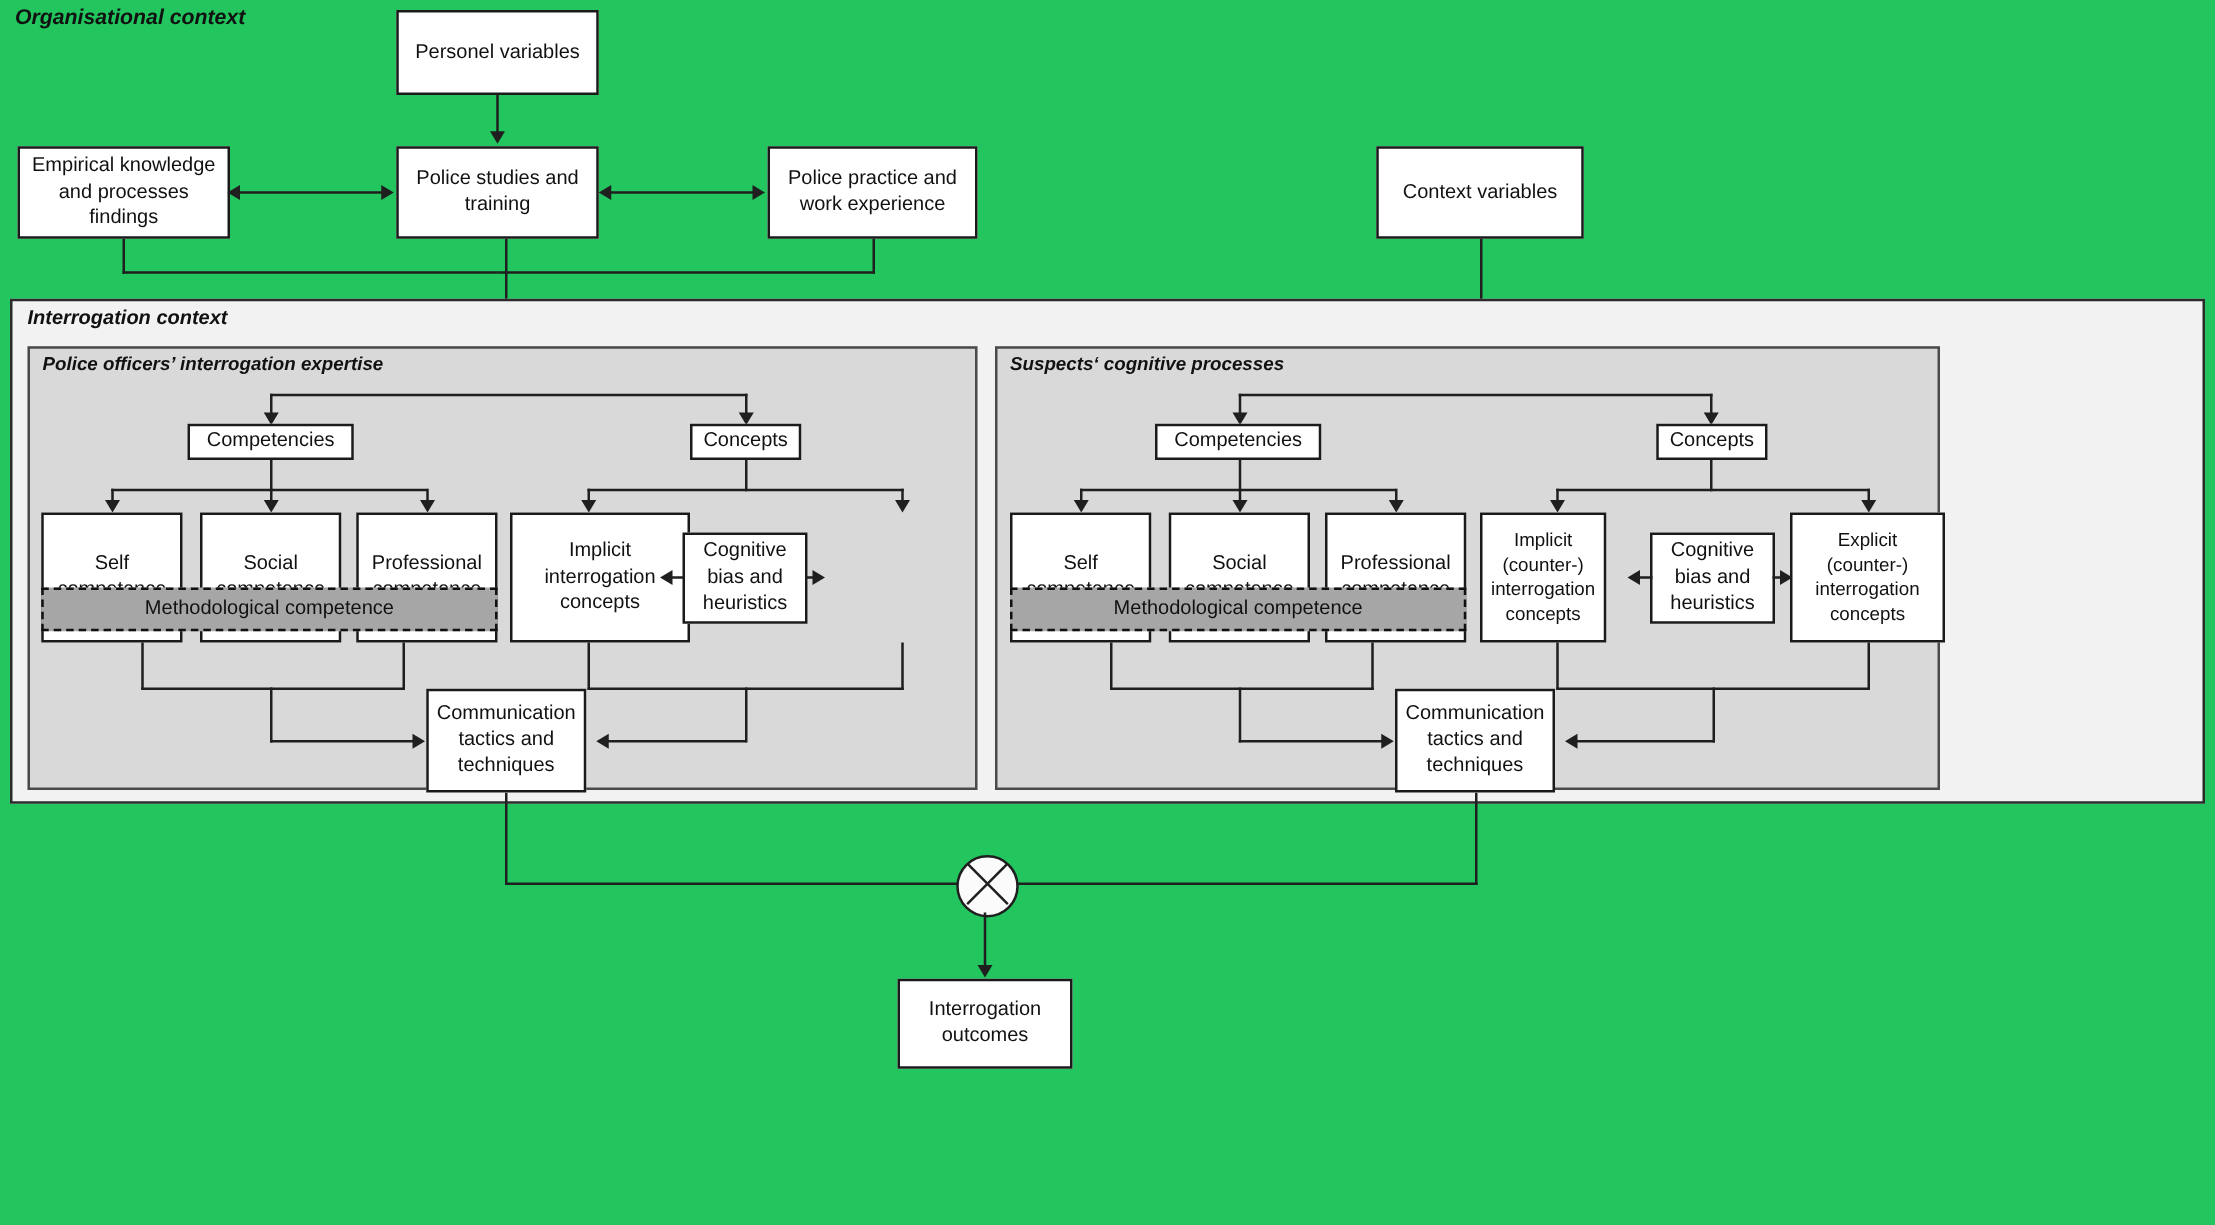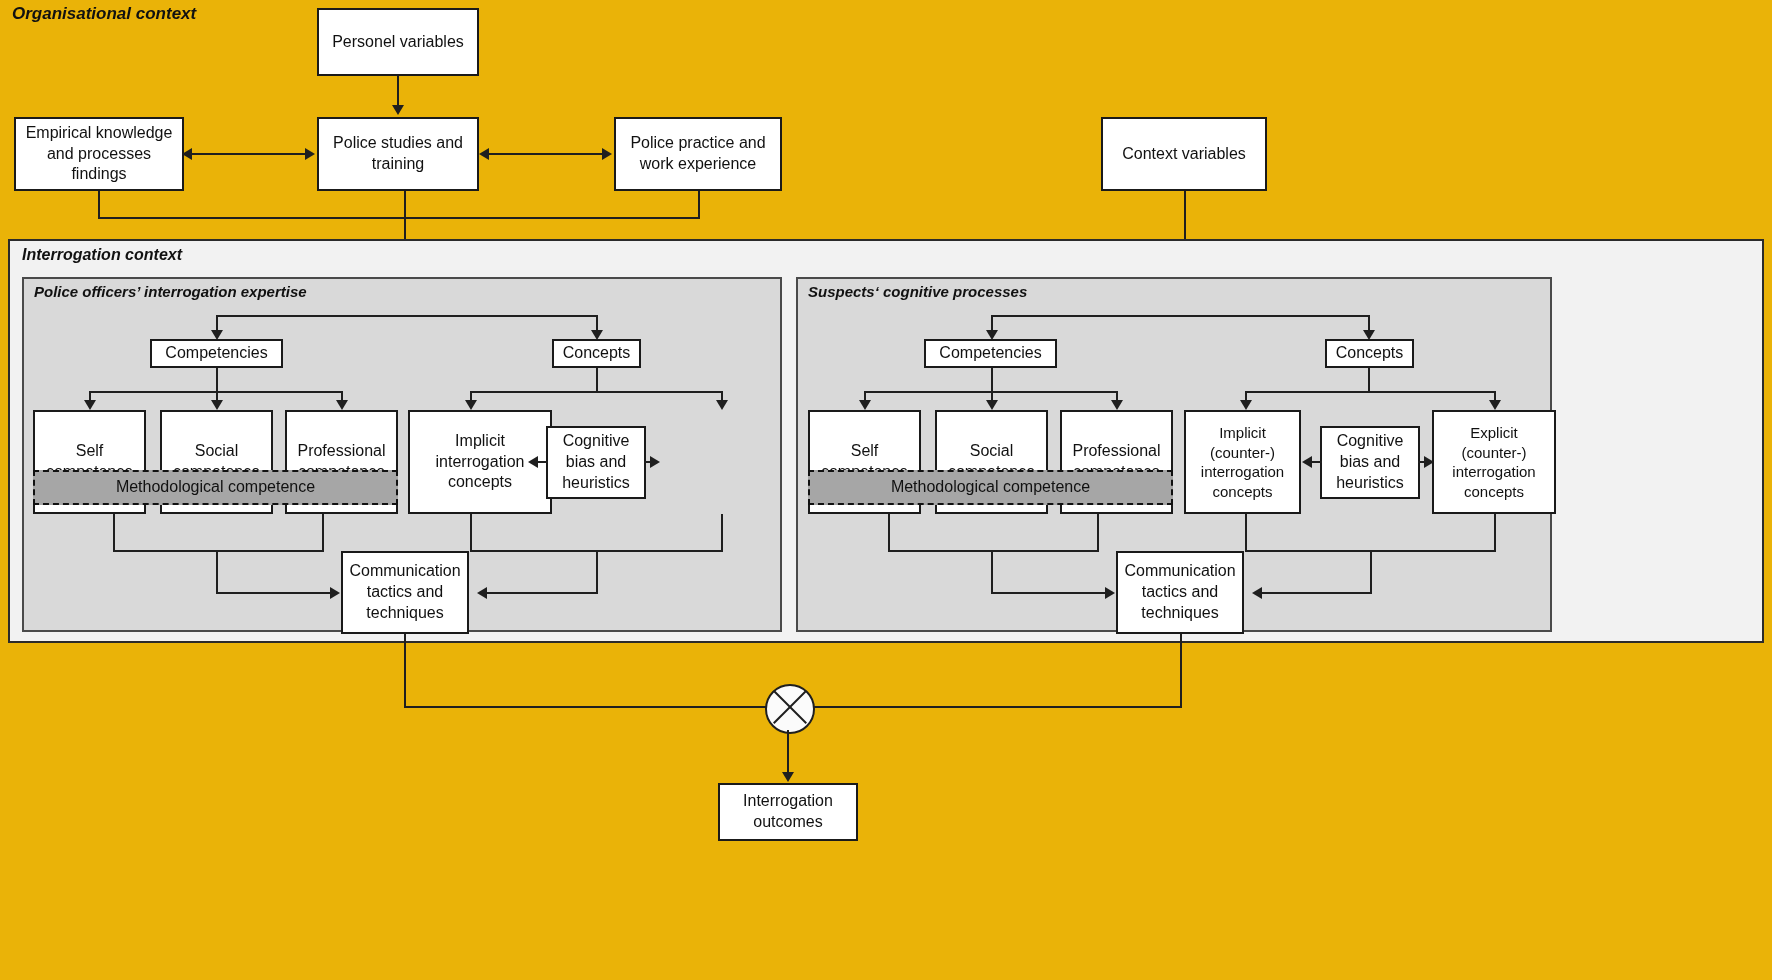--- a/index.html
+++ b/index.html
@@ -1,17 +1,17 @@
 <!DOCTYPE html>
 <html><head>
 <meta charset="utf-8">
 <style>
   html,body{margin:0;padding:0;background:#ffffff;}
   body{font-family:"Liberation Sans", sans-serif;}
-  #stage{position:relative;width:1772px;height:980px;background:#eab308;overflow:hidden;}
+  #stage{position:relative;width:1772px;height:980px;background:#22c55e;overflow:hidden;}
 
   
   .region-title{
     position:absolute;font-style:italic;font-weight:bold;
     font-family:"Liberation Sans", sans-serif;
     color:#111;white-space:nowrap;
   }
   .panel-outer{
     position:absolute;box-sizing:border-box;
     border:2px solid #2b2b2b;background:#f2f2f2;
@@ -177,21 +177,21 @@
   <div class="box" style="left:1060px;top:410px;width:113px;height:104px;font-size:16px;z-index:2;">Professional competence</div>
   <div class="box shaded" style="left:808px;top:470px;width:365px;height:35px;font-size:16px;z-index:4;">Methodological competence</div>
 
   <div class="ln v" style="left:1368px;top:368px;height:25px;z-index:2;"></div>
   <div class="ln h" style="left:1245px;top:391px;width:251px;z-index:2;"></div>
   <div class="ln v" style="left:1245px;top:391px;height:15px;z-index:2;"></div>
   <div class="ln v" style="left:1494px;top:391px;height:15px;z-index:2;"></div>
   <div class="ar down" style="left:1240px;top:400px;z-index:2;"></div>
   <div class="ar down" style="left:1489px;top:400px;z-index:2;"></div>
 
-  <div class="box" style="left:1184px;top:410px;width:117px;height:104px;font-size:15px;z-index:2;">Implicit (counter-) interrogation concepts</div>
+  <div class="box" style="left:1184px;top:410px;width:101px;height:104px;font-size:15px;z-index:2;">Implicit (counter-) interrogation concepts</div>
   <div class="box" style="left:1320px;top:426px;width:100px;height:73px;font-size:16px;z-index:2;">Cognitive bias and heuristics</div>
   <div class="box" style="left:1432px;top:410px;width:124px;height:104px;font-size:15px;z-index:2;">Explicit (counter-) interrogation concepts</div>
 
   <div class="ln h" style="left:1310px;top:461px;width:12px;z-index:3;"></div>
   <div class="ar left" style="left:1302px;top:456px;z-index:3;"></div>
   <div class="ln h" style="left:1418px;top:461px;width:10px;z-index:3;"></div>
   <div class="ar right" style="left:1424px;top:456px;z-index:3;"></div>
 
   <div class="ln v" style="left:888px;top:514px;height:38px;z-index:2;"></div>
   <div class="ln v" style="left:1097px;top:514px;height:38px;z-index:2;"></div>
@@ -217,15 +217,15 @@
 
   <div class="xnode" style="left:765px;top:684px;">
     <i class="a"></i>
       <i class="b"></i>
   </div>
   <div style="position:absolute;left:765px;top:684px;width:46px;height:46px;opacity:0;">⊗</div>
 
   <div class="ln v" style="left:787px;top:730px;height:47px;"></div>
   <div class="ar down" style="left:782px;top:772px;"></div>
 
-  <div class="box" style="left:718px;top:783px;width:140px;height:58px;font-size:16px;">Interrogation outcomes</div>
+  <div class="box" style="left:718px;top:783px;width:140px;height:72px;font-size:16px;">Interrogation outcomes</div>
 
 </div>
 
 </body></html>

